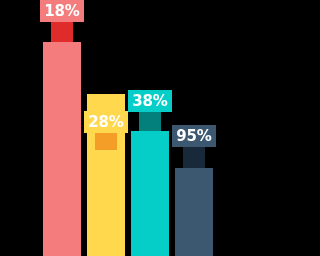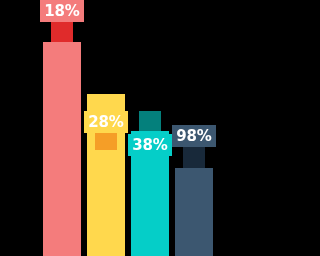--- a/index.html
+++ b/index.html
@@ -76,26 +76,26 @@
     <div class="bar-body" style="height: 162px; background: rgb(255, 216, 77);"></div>
     <div class="bar-neck" style="top: 21px; height: 18px; background: rgb(245, 158, 39);"></div>
     <div class="bar-label-box" style="top: 0px; background: rgb(255, 216, 77);">
       <span class="bar-label-text" style="color: rgb(255, 255, 255);">28%</span>
     </div>
   </div>
 
   <div class="bar-group" style="left: 131px; width: 38px; height: 166px;">
     <div class="bar-body" style="height: 125px; background: rgb(5, 206, 200);"></div>
     <div class="bar-neck" style="top: 21px; height: 20px; background: rgb(4, 128, 124);"></div>
-    <div class="bar-label-box" style="top: 0px; background: rgb(5, 206, 200); margin-top: 44px;">
+    <div class="bar-label-box" style="top: 0px; background: rgb(5, 206, 200);">
       <span class="bar-label-text" style="color: rgb(255, 255, 255);">38%</span>
     </div>
   </div>
 
   <div class="bar-group" style="left: 175px; width: 38px; height: 131px;">
     <div class="bar-body" style="height: 88px; background: rgb(60, 87, 112);"></div>
     <div class="bar-neck" style="top: 21px; height: 22px; background: rgb(24, 41, 58);"></div>
     <div class="bar-label-box" style="top: 0px; background: rgb(60, 87, 112);">
-      <span class="bar-label-text" style="color: rgb(255, 255, 255);">98%</span>
+      <span class="bar-label-text" style="color: rgb(255, 255, 255);">95%</span>
     </div>
   </div>
 
 </div>
 
 </body></html>

